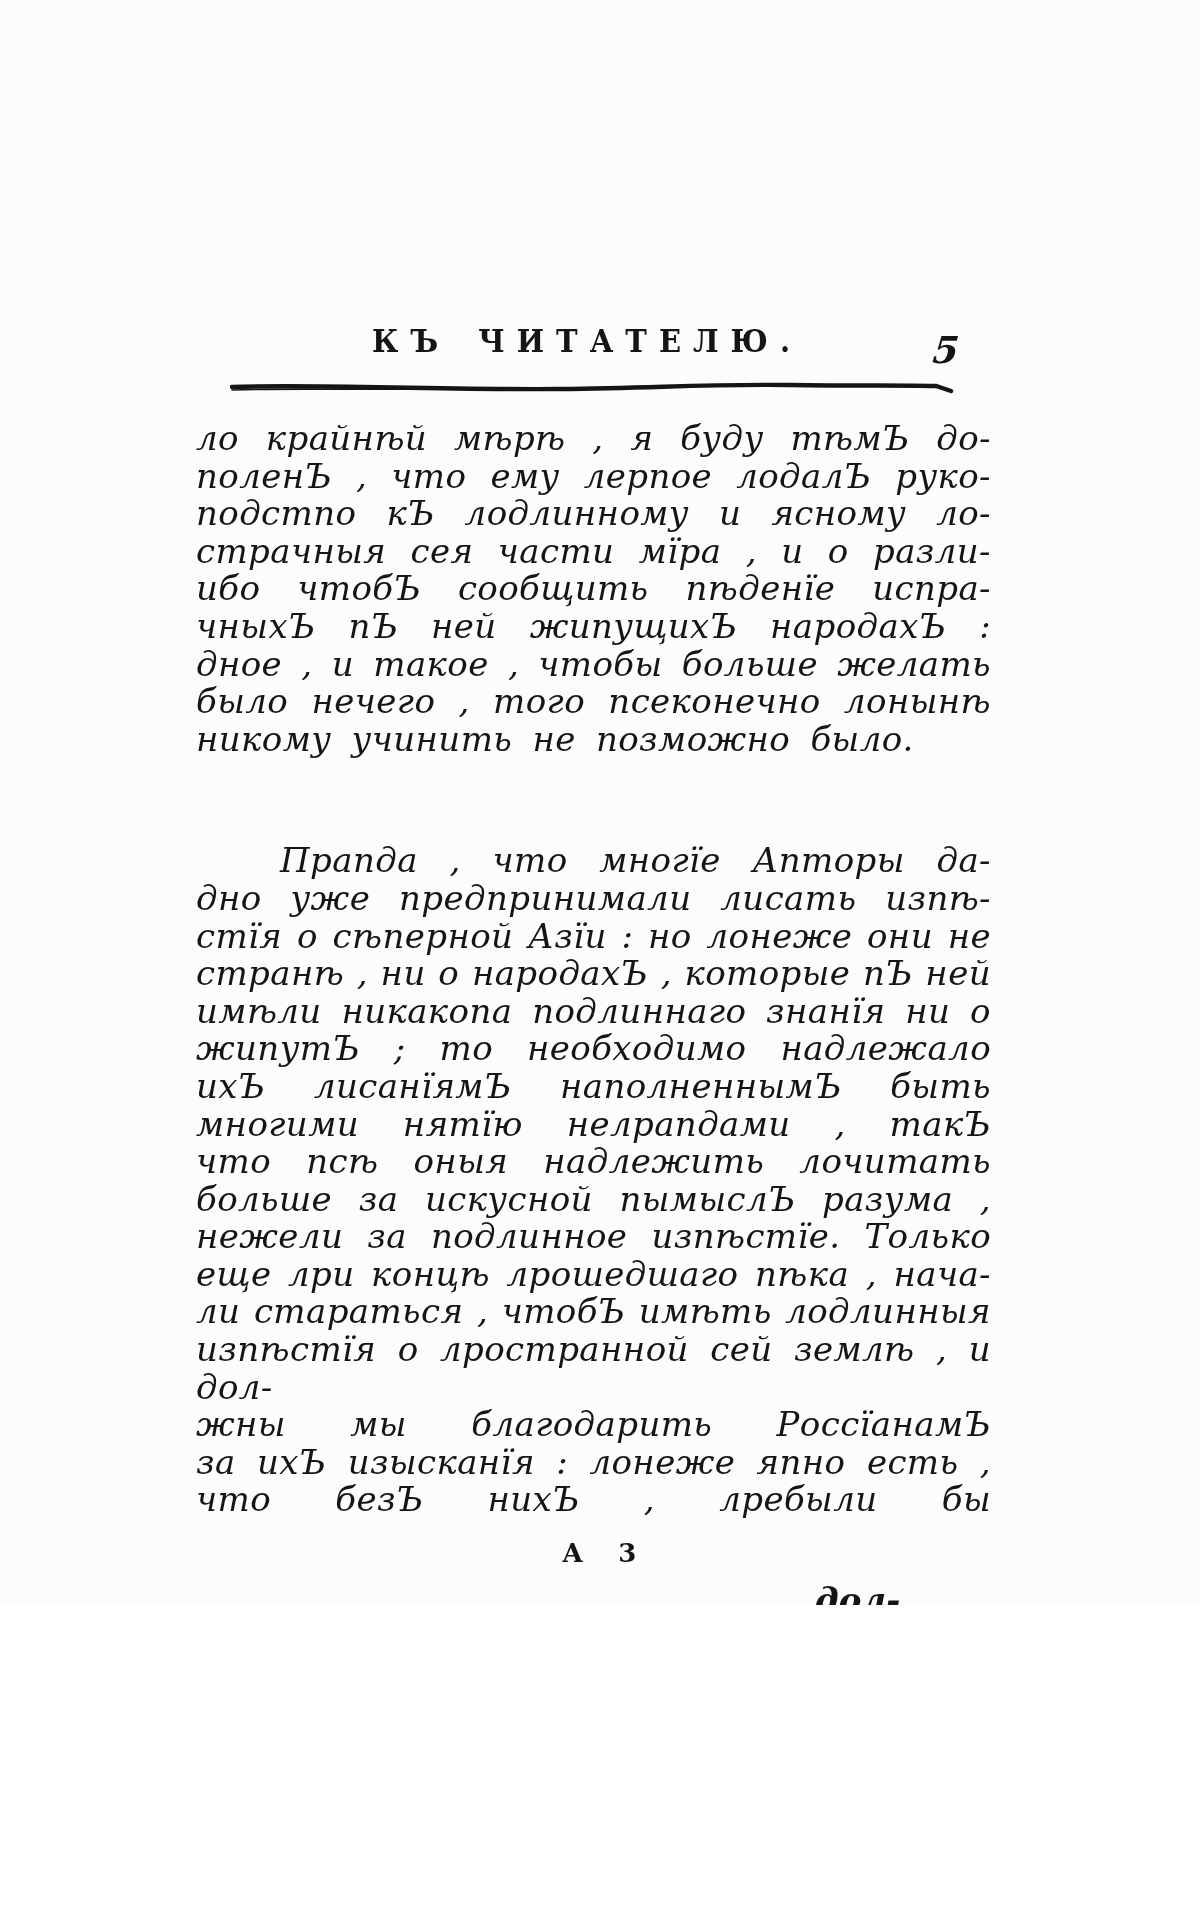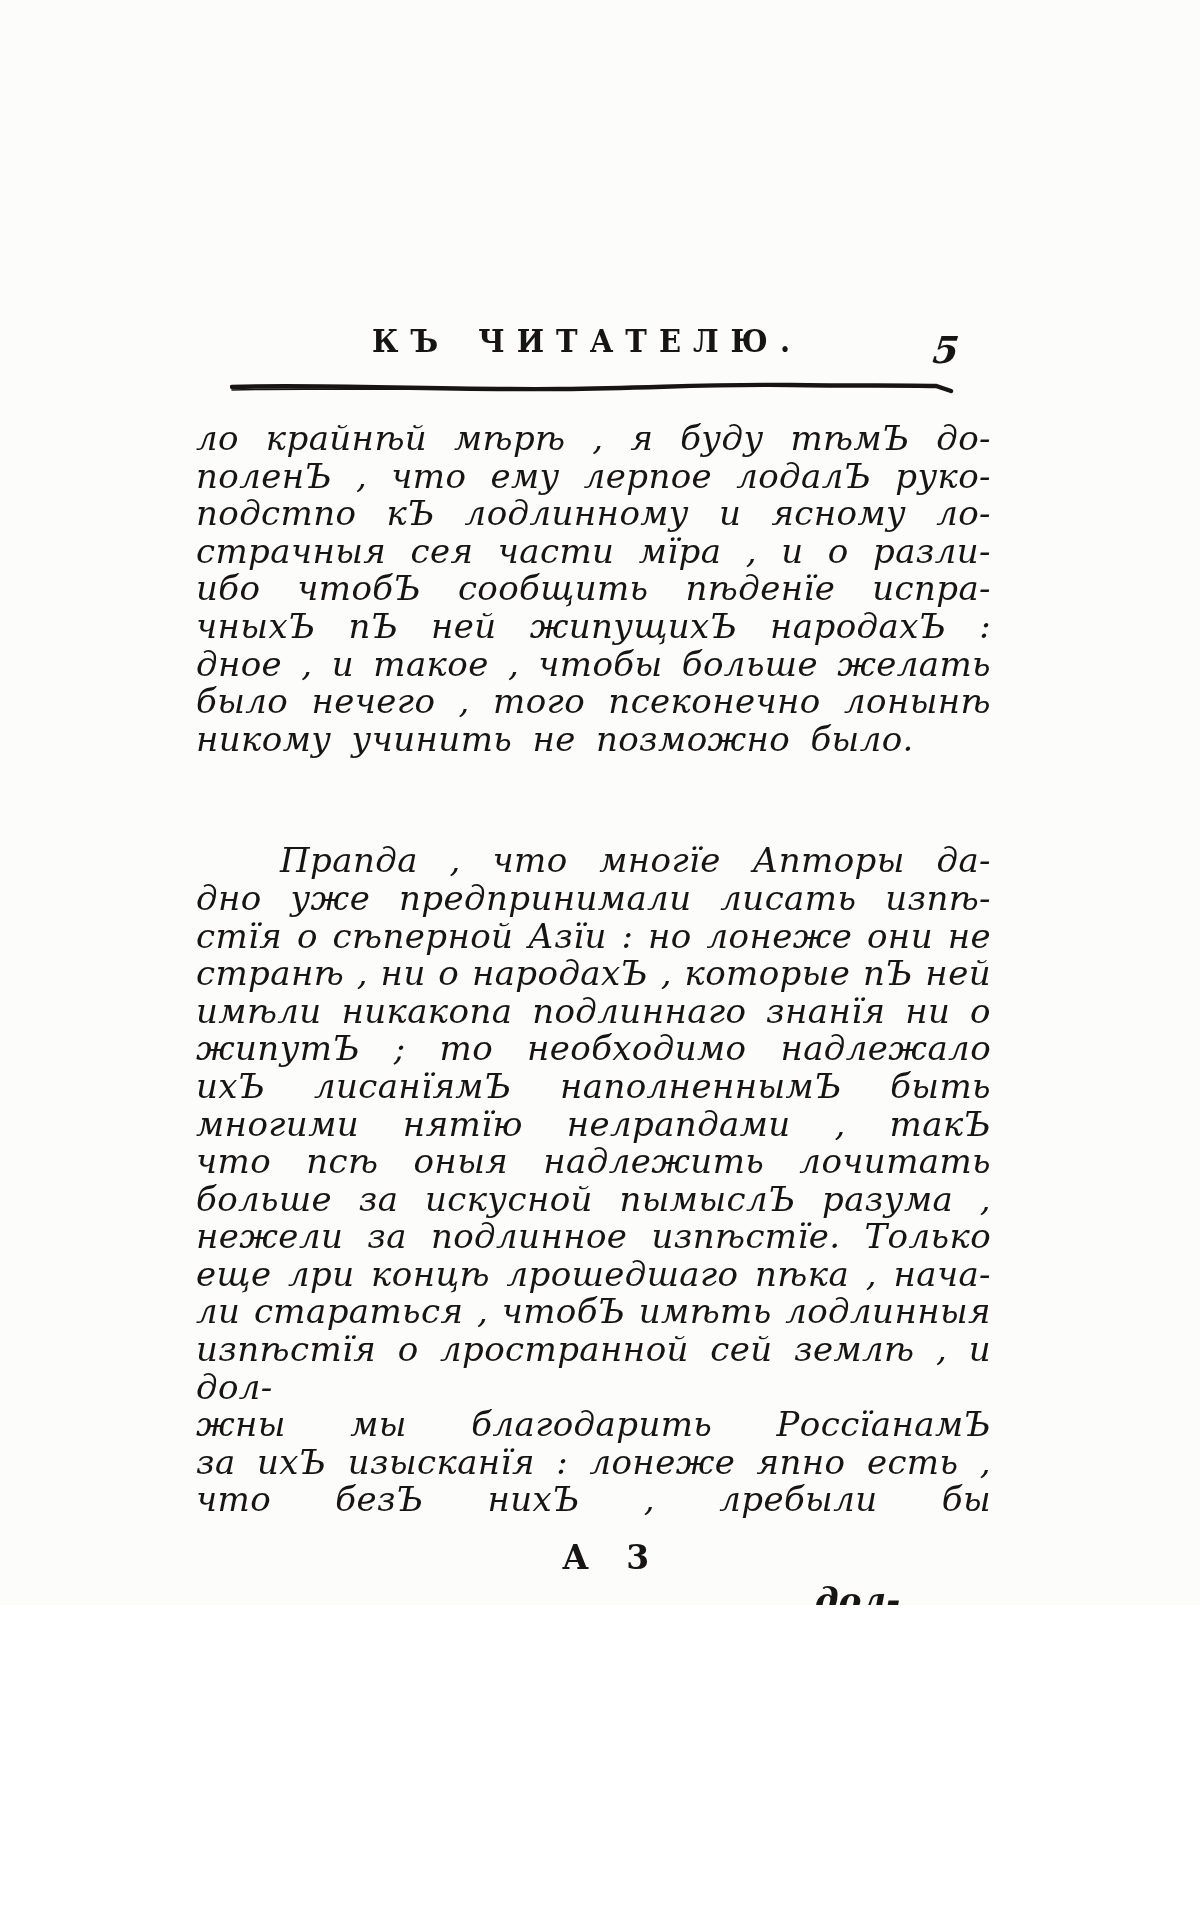--- a/index.html
+++ b/index.html
@@ -57,21 +57,21 @@
     text-align-last: left;
     -moz-text-align-last: left;
     word-spacing: 9px;
   }
   .para2 { margin-top: 84px; }
   .para2 .line:first-child { text-indent: 84px; }
   .sig {
     position: absolute;
     left: 562px;
     top: 1538px;
-    font-size: 33px;
+    font-size: 26px;
     font-weight: 700;
     letter-spacing: 13px;
     white-space: nowrap;
   }
   .catch {
     position: absolute;
     left: 815px;
     top: 1535px;
     font-size: 34px;
     font-style: italic;

